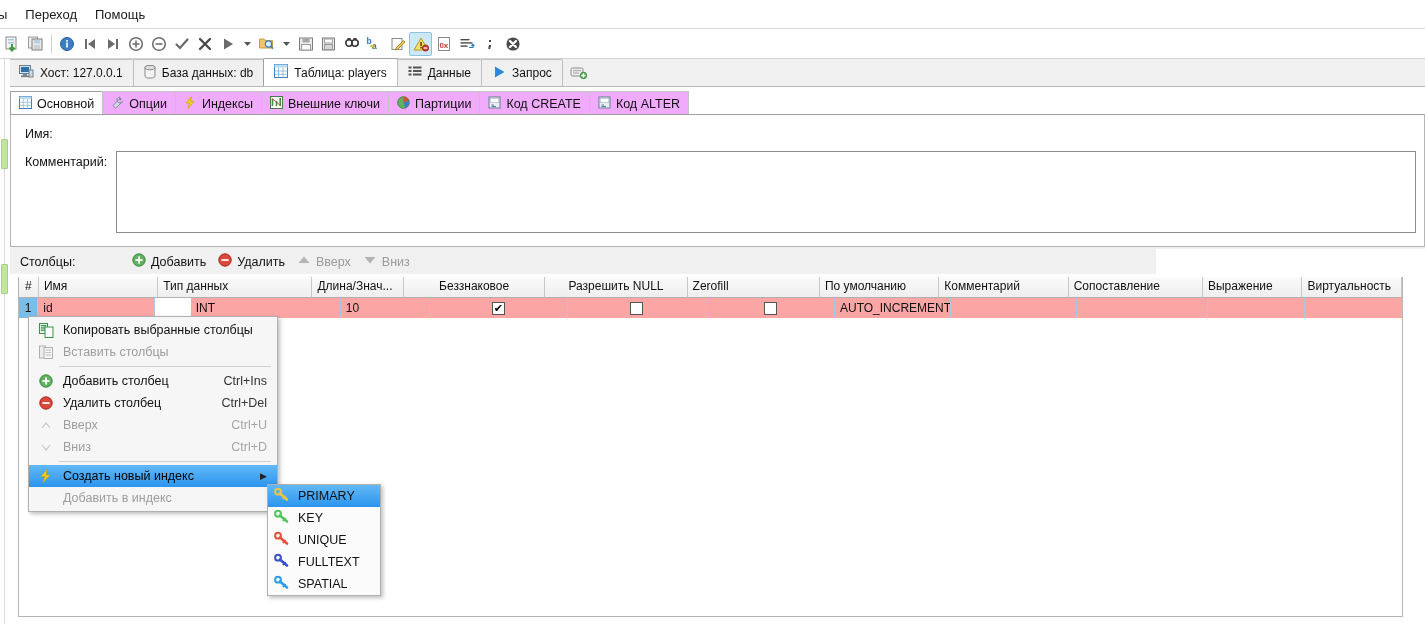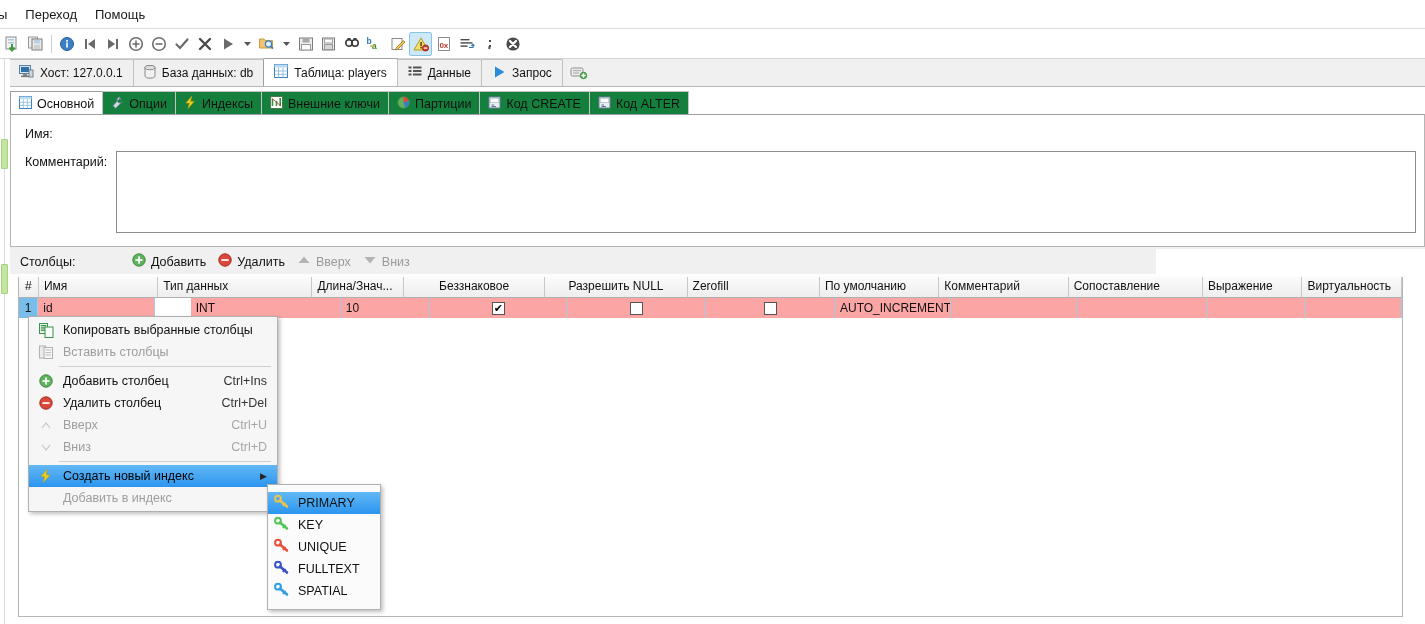--- a/index.html
+++ b/index.html
@@ -60,21 +60,21 @@
   .mtab.plain { border: none; background: transparent; padding: 0 8px; }
 
   
   .subtabs {
     position: absolute; left: 10px; top: 91px; width: 1415px; height: 24px;
     display: flex; align-items: center;
   }
   .stab {
     height: 25px; display: flex; align-items: center; gap: 5px;
     padding: 0 8px; font-size: 12.5px; color: #111;
-    background: #15803d; border: 1px solid #c3c3c3; border-bottom: none;
+    background: #f0abfc; border: 1px solid #c3c3c3; border-bottom: none;
     margin-right: -1px; white-space: nowrap;
   }
   .stab.active { background: #ffffff; border-color: #9f9f9f; height: 24px; }
 
   
   .editpanel {
     position: absolute; left: 10px; top: 114px; width: 1415px; height: 133px;
     background: #ffffff; border: 1px solid #b5b5b5; border-top: 1px solid #9f9f9f;
   }
   .lbl { position: absolute; font-size: 12.5px; color: #111; }
@@ -140,21 +140,21 @@
   }
   .mi .shortcut { margin-left: auto; color: #333; font-size: 12.5px; }
   .mi.disabled .shortcut { color: #a6a6a6; }
   .mi .arrow { margin-left: auto; font-size: 9px; color: #222; }
   .msep { height: 1px; background: #d0d0d0; margin: 3px 6px 3px 30px; }
 
   .submenu {
     position: absolute; left: 267px; top: 484px; width: 114px;
     background: #fbfbfb; border: 1px solid #b0b0b0;
     box-shadow: 2px 2px 4px rgba(0,0,0,0.25);
-    padding: 7px 0; z-index: 60;
+    padding: 0 0; z-index: 60;
   }
   .smi {
     display: flex; align-items: center; height: 22px; position: relative;
     font-size: 12.5px; color: #111; padding-left: 30px;
   }
   .smi.hl { background: linear-gradient(#63b8f5,#2b95ef); }
   .smi .ico { position: absolute; left: 6px; top: 50%; transform: translateY(-50%); }
 
   
   .leftstrip {

